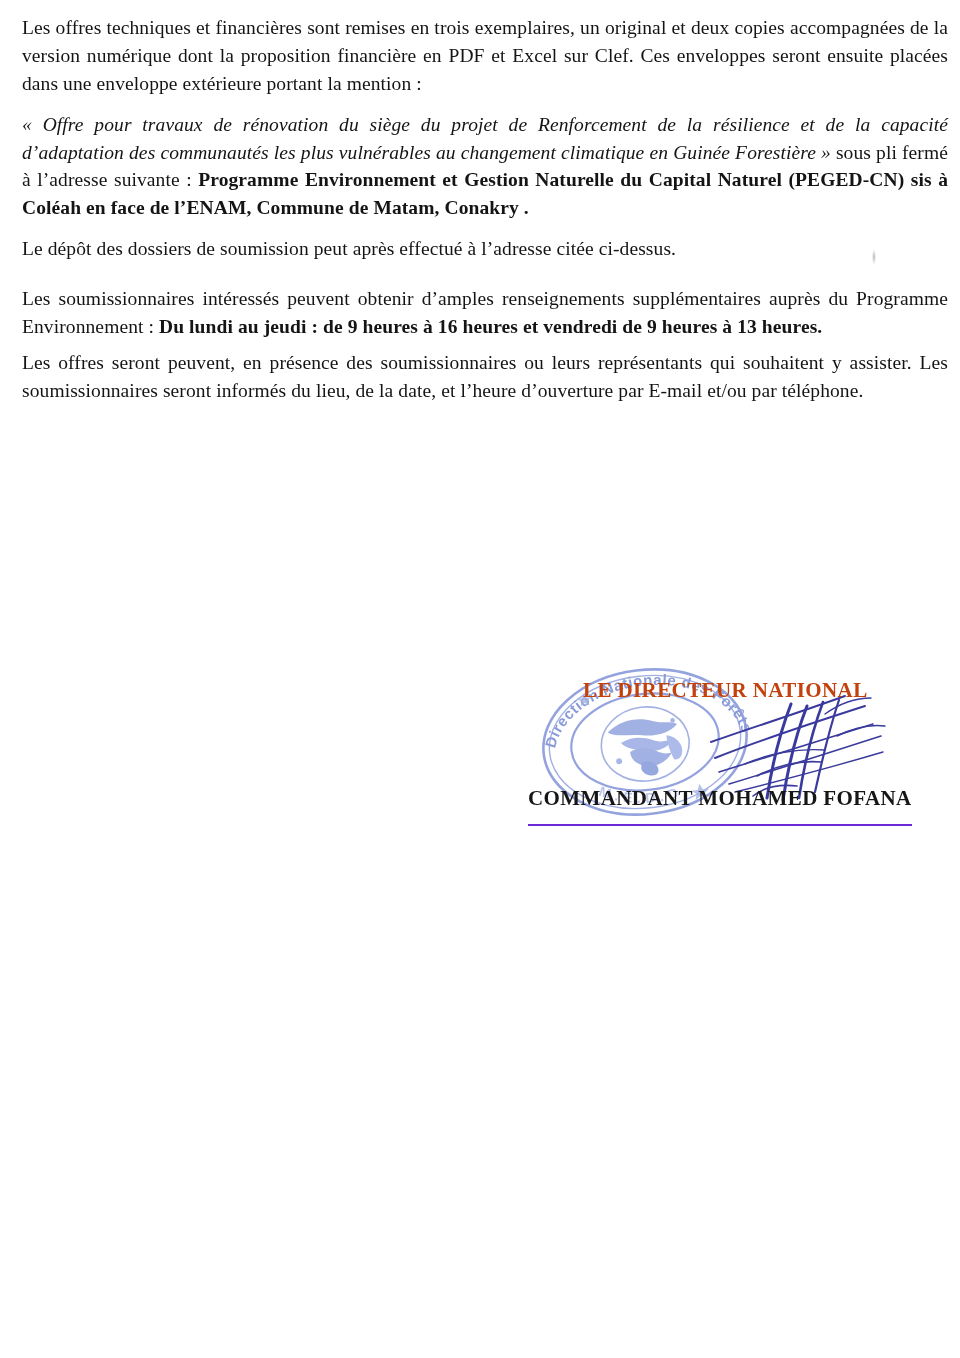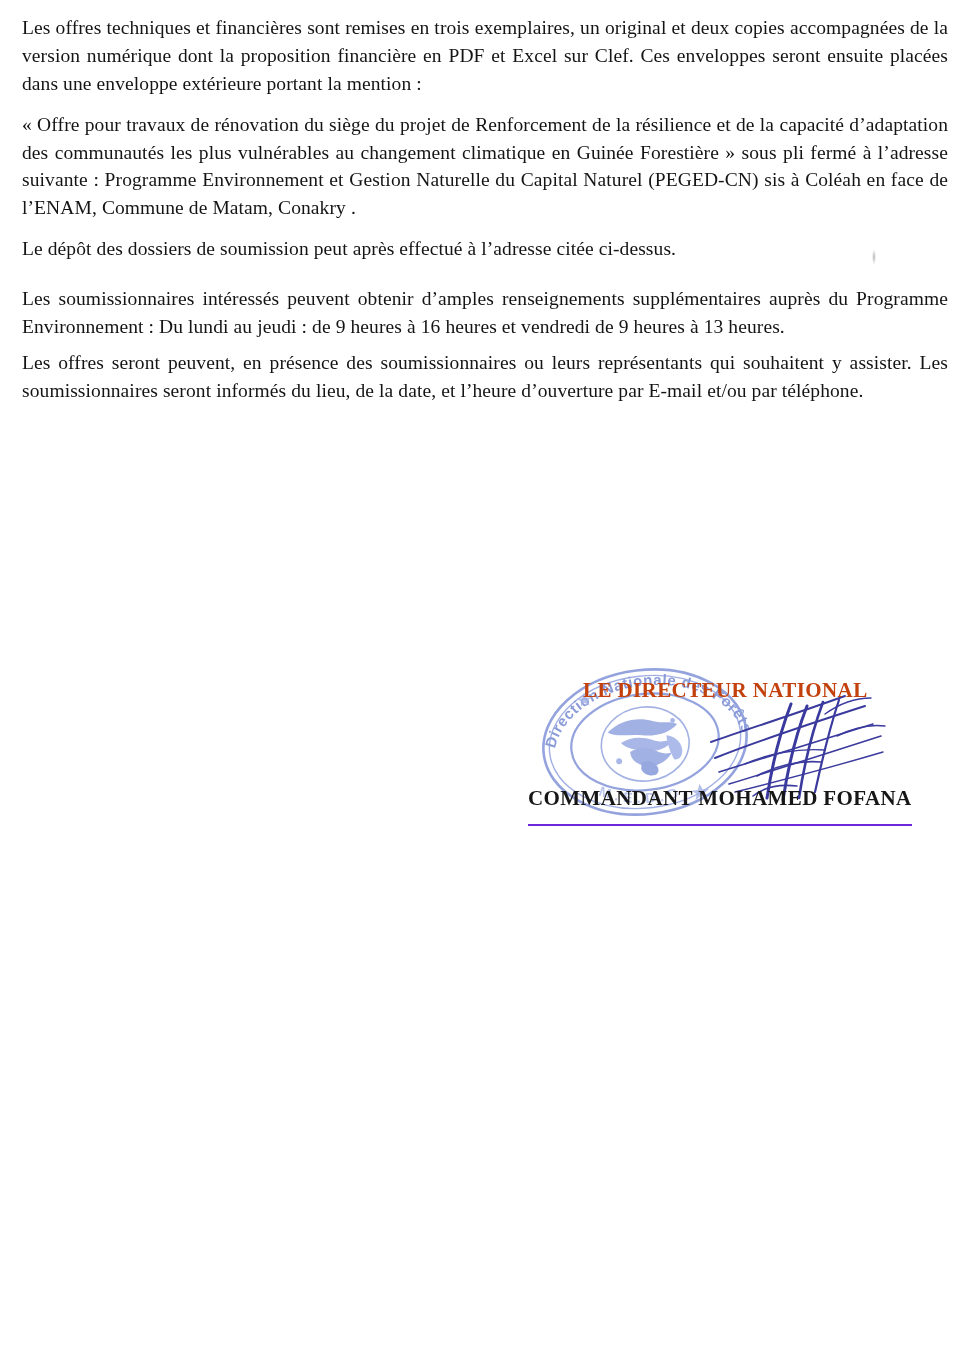--- a/index.html
+++ b/index.html
@@ -35,23 +35,24 @@
     color: #141414;
     letter-spacing: 0.1px;
   }
   p.para.tight {
     margin-bottom: 8px;
   }
   p.para.gap-lg {
     margin-bottom: 22px;
   }
   .it {
+    font-style: italic;
   }
   .bd {
-    font-weight: normal;
+    font-weight: bold;
   }
   
   .sig-block {
     position: absolute;
     left: 490px;
     top: 640px;
     width: 460px;
     height: 200px;
   }
   .sig-title {

